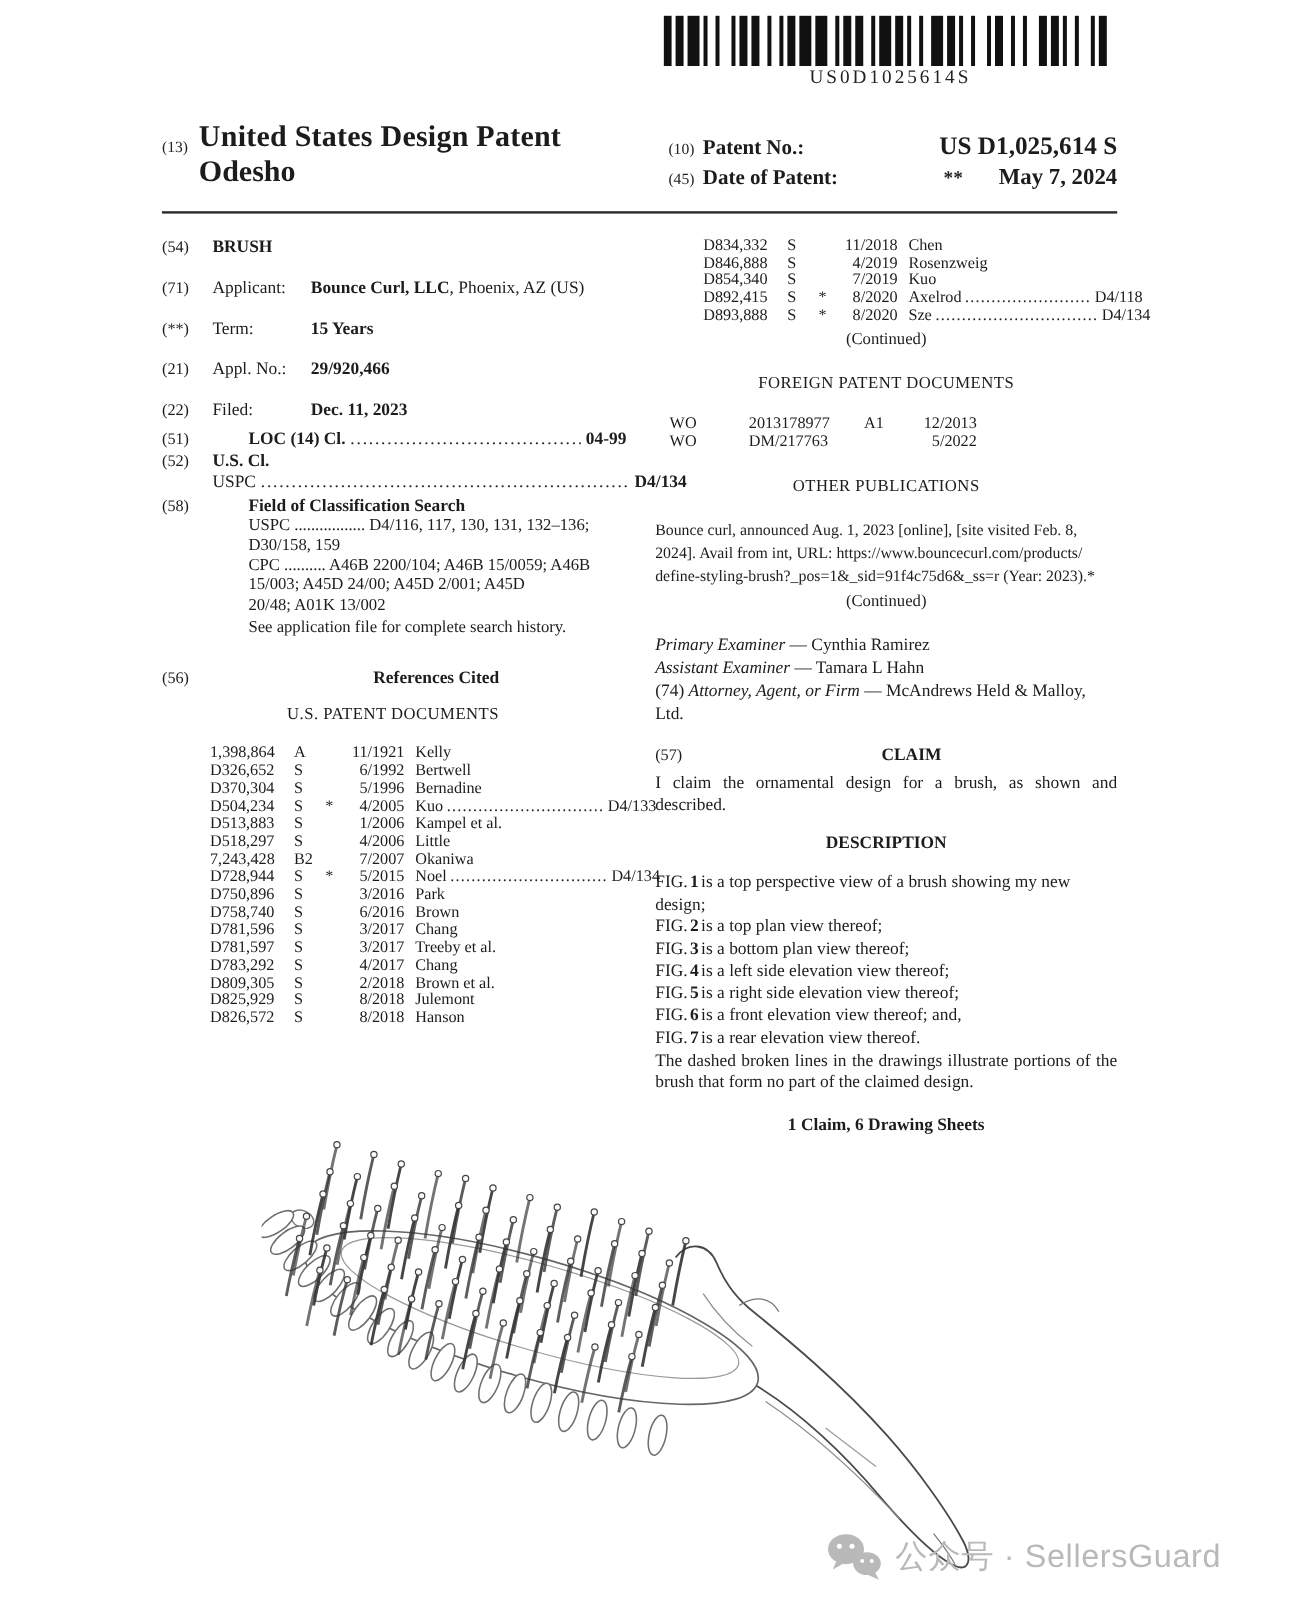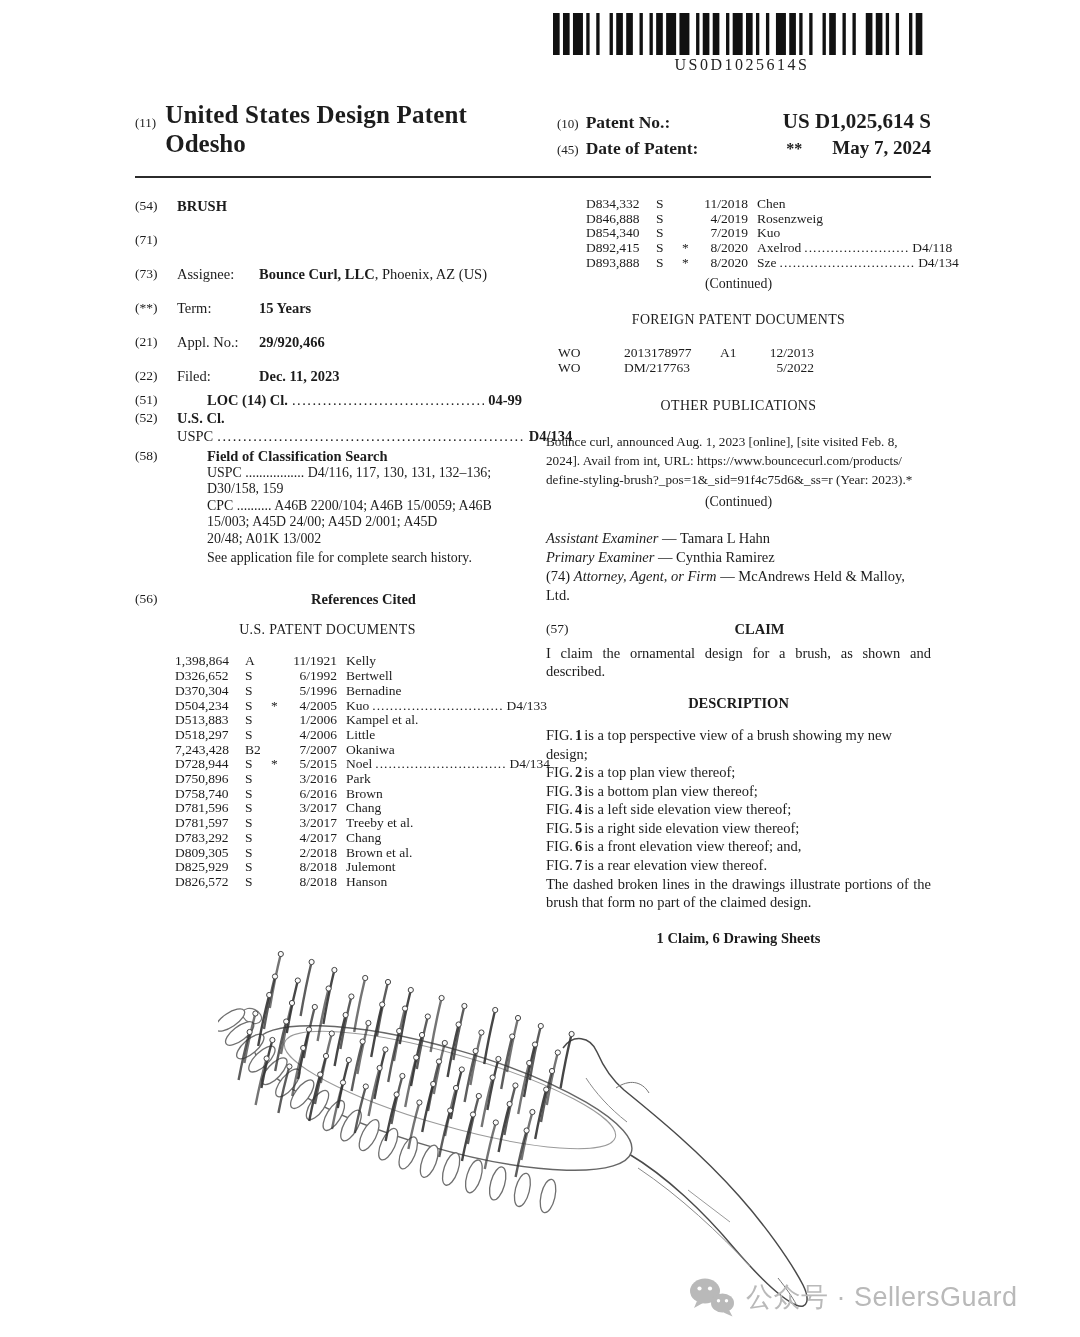--- a/index.html
+++ b/index.html
@@ -123,21 +123,21 @@
         <rect x="240.0" y="0" width="2.4" height="42"></rect>
         <rect x="247.2" y="0" width="2.4" height="42"></rect>
         <rect x="256.8" y="0" width="2.4" height="42"></rect>
         <rect x="261.6" y="0" width="4.8" height="42"></rect>
       </svg>
     <div class="barcode-text">US0D1025614S</div>
   </div>
 
   <div class="header">
     <div class="h-left">
-      <span class="h-code">(11)</span>
+      <span class="h-code">(13)</span>
       <div>
         <div class="h-title">United States Design Patent</div>
         <div class="h-surname">Odesho</div>
       </div>
     </div>
     <div class="h-right">
       <div class="h-row">
         <span class="h-code">(10)</span>
         <span class="h-lbl">Patent No.:</span>
         <span class="h-val">US D1,025,614 S</span>
@@ -157,29 +157,26 @@
 
     <div class="col">
 
       <div class="frow">
         <span class="fcode">(54)</span>
         <span><b>BRUSH</b></span>
       </div>
 
       <div class="frow">
         <span class="fcode">(71)</span>
-      </div>
-
-
-      <div class="frow">
-        <span class="fcode">(73)</span>
         <span>
-          <span class="flabel">Assignee:</span><b>Bounce Curl, LLC</b><span>, Phoenix, AZ (US)</span>
+          <span class="flabel">Applicant:</span><b>Bounce Curl, LLC</b><span>, Phoenix, AZ (US)</span>
         </span>
       </div>
+
+
 
       <div class="frow">
         <span class="fcode">(**)</span>
         <span>
           <span class="flabel">Term:</span><b>15 Years</b>
         </span>
       </div>
 
       <div class="frow">
         <span class="fcode">(21)</span>
@@ -500,28 +497,28 @@
       <div class="sec-sub mt22">OTHER PUBLICATIONS</div>
       <div class="pubs">
         <div>Bounce curl, announced Aug. 1, 2023 [online], [site visited Feb. 8,</div>
         <div>2024]. Avail from int, URL: https://www.bouncecurl.com/products/</div>
         <div>define-styling-brush?_pos=1&amp;_sid=91f4c75d6&amp;_ss=r (Year: 2023).*</div>
       </div>
       <div class="continued">(Continued)</div>
 
       <div class="examiner mt18">
         <div>
+          <span class="it">Primary Examiner</span>
+          <span>—</span>
+          <span>Cynthia Ramirez</span>
+        </div>
+        <div>
           <span class="it">Assistant Examiner</span>
           <span>—</span>
           <span>Tamara L Hahn</span>
-        </div>
-        <div>
-          <span class="it">Primary Examiner</span>
-          <span>—</span>
-          <span>Cynthia Ramirez</span>
         </div>
         <div>
           <span>(74)</span>
           <span class="it">Attorney, Agent, or Firm</span>
           <span>—</span>
           <span>McAndrews Held &amp; Malloy, Ltd.</span>
         </div>
       </div>
 
       <div class="claimhead">

